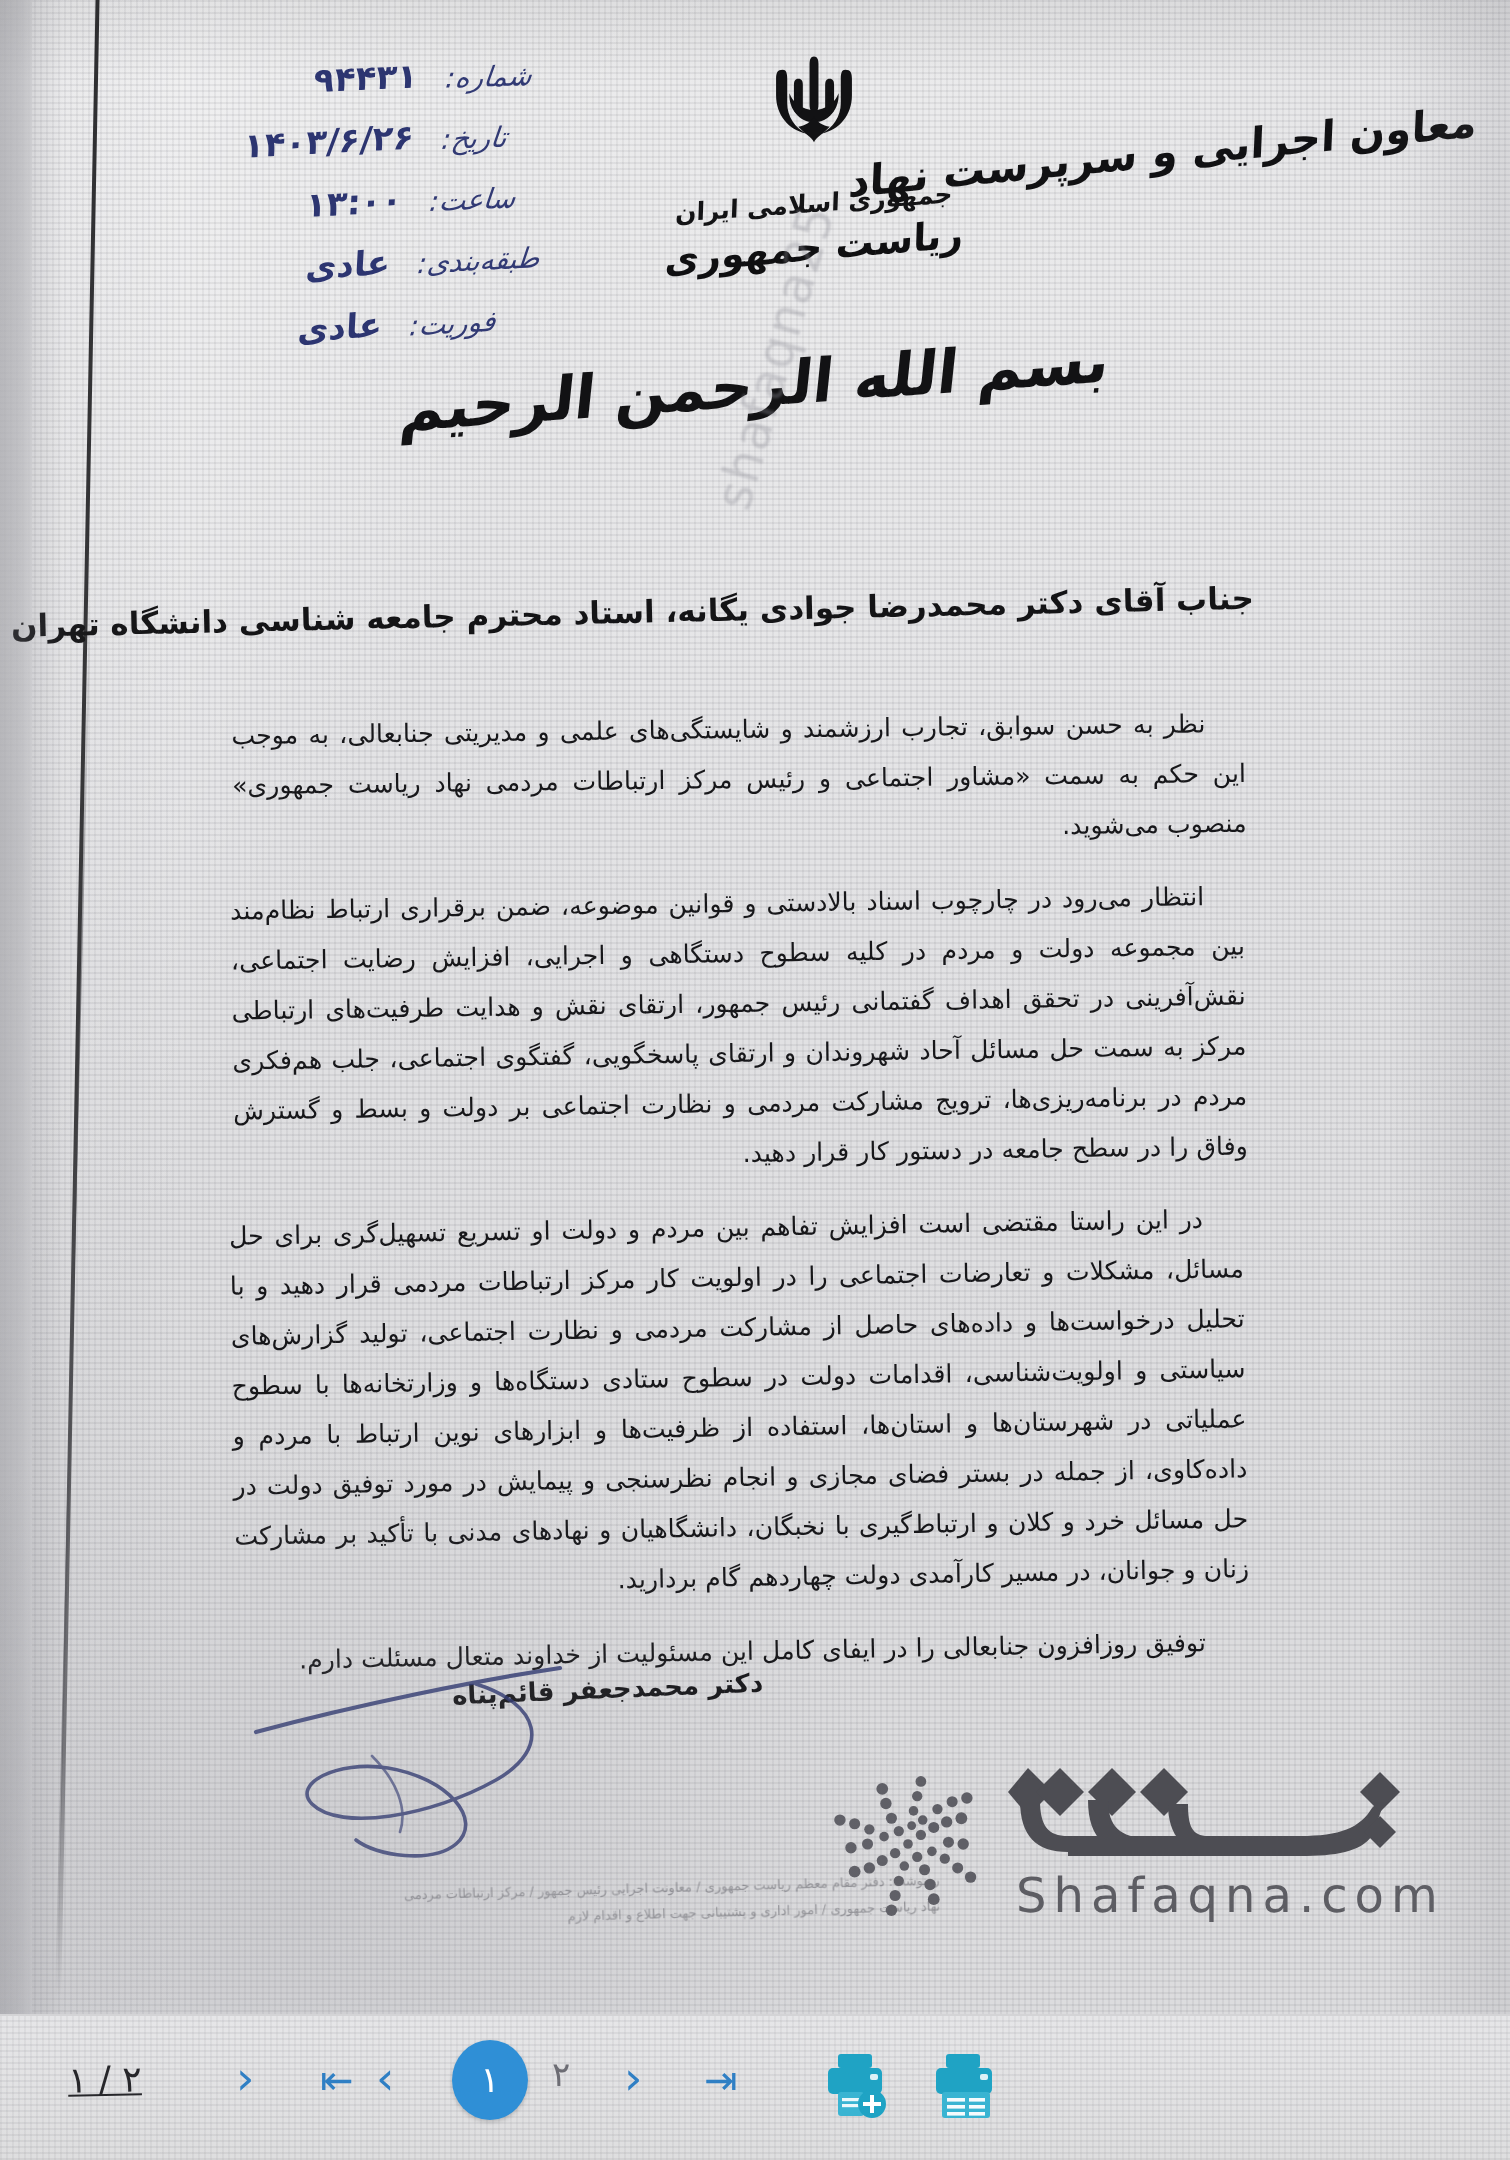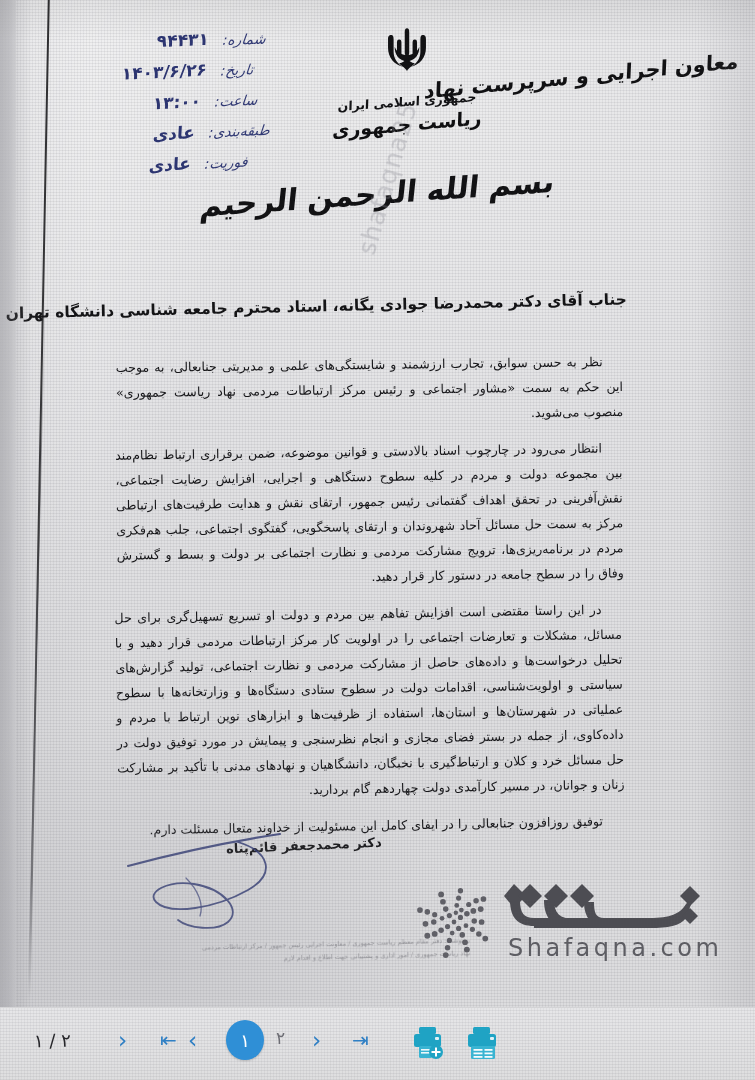--- a/index.html
+++ b/index.html
@@ -161,21 +161,21 @@
   #toolbar::before{
     content:"";position:absolute;inset:0;pointer-events:none;
     background-image:
       repeating-linear-gradient(0deg, rgba(110,110,118,.09) 0 1px, rgba(255,255,255,0) 1px 3px),
       repeating-linear-gradient(90deg, rgba(110,110,118,.07) 0 1px, rgba(255,255,255,0) 1px 3px);
     mix-blend-mode:multiply;
   }
   .tb-item{position:relative;z-index:2;}
   #pagecount{
     position:absolute;left:34px;top:22px;font-size:18px;color:#26262a;
-    direction:ltr;letter-spacing:1px;transform:rotate(-1deg);
+    direction:ltr;letter-spacing:1px;transform:rotate(-1deg);text-decoration:underline;
   }
   .nav-arrow{
     position:absolute;top:20px;color:#2f7fc4;font-size:23px;font-weight:500;
     background:none;border:0;cursor:pointer;line-height:24px;padding:0;
     font-family:"DejaVu Sans",sans-serif;
   }
   #arr-single{left:118px;}
   #arr-first{left:160px;font-size:20px;}
   #arr-prev{left:188px;}
   #pg1{

